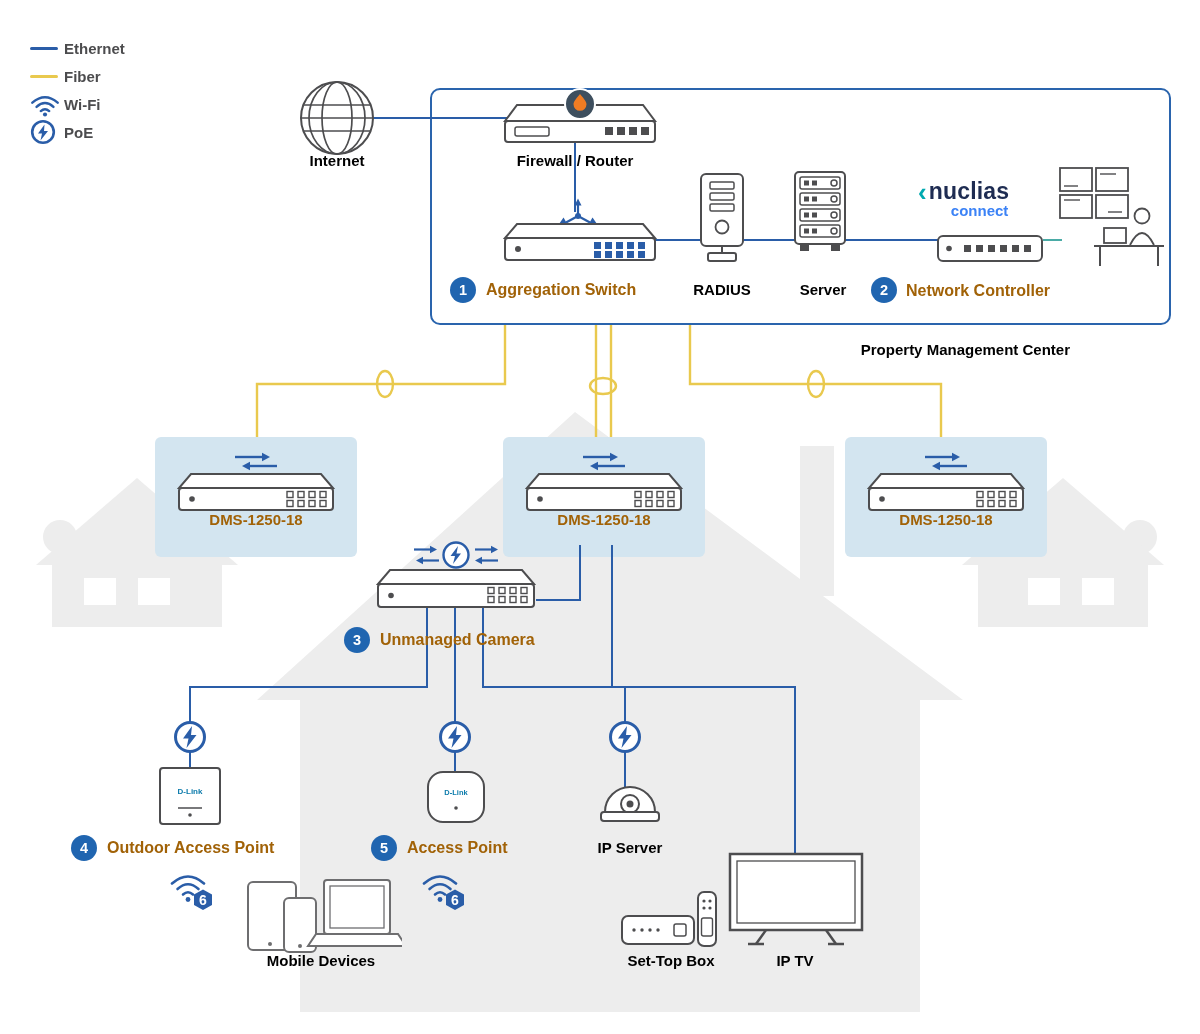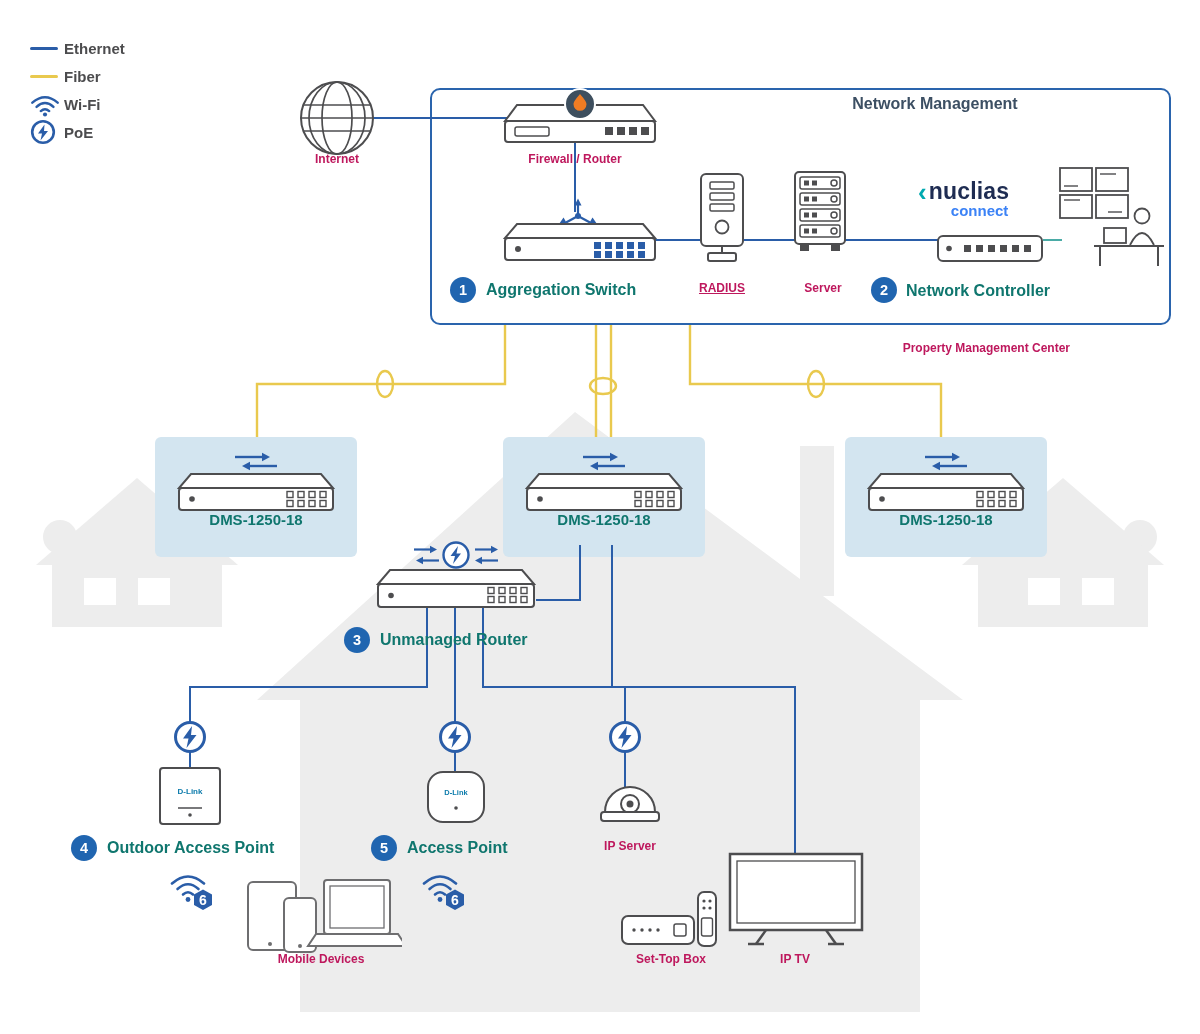--- a/index.html
+++ b/index.html
@@ -10,24 +10,24 @@
   svg { display:block; }
 
   
   .z0 { z-index:0; } .z1 { z-index:1; } .z2 { z-index:2; } .z3 { z-index:3; }
 
   
   .nm-box { left:430px; top:88px; width:741px; height:237px; border:2px solid #2a64ad; border-radius:10px; background:#fff; }
   .dms-box { width:202px; height:120px; background:#d3e5f0; border-radius:6px; }
 
   
-  .lbl { position:absolute; font-weight:700; color:#be185d; font-size:12px; z-index:4; }
+  .lbl { position:absolute; font-weight:700; color:#000000; font-size:15px; z-index:4; }
   .center { text-align:center; }
   .right { text-align:right; }
-  .teal { color:#0f766e; font-size:16px; white-space:nowrap; }
+  .teal { color:#a16207; font-size:16px; white-space:nowrap; }
   .nm-title { font-size:16px; color:#3c4f63; }
   .badge { position:absolute; width:26px; height:26px; border-radius:50%; background:#2065b0; color:#fff;
            font-size:14.5px; font-weight:700; line-height:26px; text-align:center; z-index:4; }
 
   
   .legend { left:30px; top:34px; z-index:5; }
   .legend-row { display:flex; align-items:center; height:28px; }
   .legend-ic { width:34px; display:flex; align-items:center; justify-content:flex-start; }
   .legend-label { font-size:15px; font-weight:600; color:#4c4c4e; }
   .eth-line { width:28px; height:3px; background:#2a5da8; border-radius:2px; }
@@ -176,21 +176,20 @@
           <rect x="122" y="42" width="8" height="8"></rect>
         <rect x="134" y="42" width="8" height="8"></rect>
           <rect x="146" y="42" width="8" height="8"></rect>
       </g>
       <circle cx="85" cy="19" r="15" fill="#3e4f5e" stroke="#fff" stroke-width="2"></circle>
       <path d="M85,9 c-2.5,3.5 -6.5,6.8 -6.5,10.3 a6.5,6.5 0 0 0 13,0 c0,-3.5 -4,-6.8 -6.5,-10.3 z" fill="#f07c23"></path>
     </svg>
   </div>
   <div class="lbl center" style="left:490px; top:152px; width:170px;">Firewall / Router</div>
 
-  <div class="lbl center nm-title" style="left:780px; top:95px; width:310px;">Network Management</div>
 
   <div class="abs z3" style="left:497px; top:198px;">
     <svg width="166" height="66" viewBox="0 0 166 66">
       <g stroke="#2a5da8" stroke-width="2.2" fill="none">
         <line x1="81" y1="18" x2="81" y2="6"></line>
         <line x1="81" y1="18" x2="69" y2="24.5"></line>
         <line x1="81" y1="18" x2="93" y2="24.5"></line>
       </g>
       <g fill="#2a5da8">
         <polygon points="77.5,7.5 81,0.5 84.5,7.5"></polygon>
@@ -224,21 +223,21 @@
       <g fill="none" stroke="#4d4d4f" stroke-width="1.5">
         <rect x="12" y="10" width="24" height="7" rx="1.5"></rect>
         <rect x="12" y="21" width="24" height="7" rx="1.5"></rect>
         <rect x="12" y="32" width="24" height="7" rx="1.5"></rect>
         <circle cx="24" cy="55" r="6.5" stroke-width="1.8"></circle>
       </g>
       <line x1="24" y1="74" x2="24" y2="81" stroke="#4d4d4f" stroke-width="2"></line>
       <rect x="10" y="81" width="28" height="8" rx="2" fill="#fff" stroke="#4d4d4f" stroke-width="2"></rect>
     </svg>
   </div>
-  <div class="lbl center" style="left:672px; top:281px; width:100px;text-decoration:underline;">RADIUS</div>
+  <div class="lbl center" style="left:672px; top:281px; width:100px;">RADIUS</div>
 
   <div class="abs z3" style="left:792px; top:170px;">
     <svg width="62" height="92" viewBox="0 0 62 92">
       <rect x="3" y="2" width="50" height="72" rx="4" fill="#fff" stroke="#4d4d4f" stroke-width="2"></rect>
       <g fill="none" stroke="#4d4d4f" stroke-width="1.5">
         <rect x="8" y="7" width="40" height="12" rx="2"></rect>
           <rect x="8" y="23" width="40" height="12" rx="2"></rect>
         <rect x="8" y="39" width="40" height="12" rx="2"></rect>
           <rect x="8" y="55" width="40" height="12" rx="2"></rect>
         <circle cx="42" cy="13" r="3"></circle>
@@ -417,21 +416,21 @@
           <rect x="142" y="47.5" width="6" height="6"></rect>
           <rect x="153" y="47.5" width="6" height="6"></rect>
         <rect x="120" y="56.5" width="6" height="6"></rect>
           <rect x="131" y="56.5" width="6" height="6"></rect>
           <rect x="142" y="56.5" width="6" height="6"></rect>
           <rect x="153" y="56.5" width="6" height="6"></rect>
       </g>
     </svg>
   </div>
   <div class="badge" style="left:344px; top:627px;">3</div>
-  <div class="lbl teal" style="left:380px; top:631px;">Unmanaged Router</div>
+  <div class="lbl teal" style="left:380px; top:631px;">Unmanaged Camera</div>
 
   <div class="abs z3" style="left:172px; top:719px;">
     <svg width="36" height="36" viewBox="0 0 36 36">
       <circle cx="18" cy="18" r="14.5" fill="#fff" stroke="#2a5da8" stroke-width="3"></circle>
       <polygon points="20,7 11,19.5 16.5,19.5 14.5,29 24.5,16 19,16" fill="#2a5da8"></polygon>
     </svg>
   </div>
   <div class="abs z3" style="left:437px; top:719px;">
     <svg width="36" height="36" viewBox="0 0 36 36">
       <circle cx="18" cy="18" r="14.5" fill="#fff" stroke="#2a5da8" stroke-width="3"></circle>

